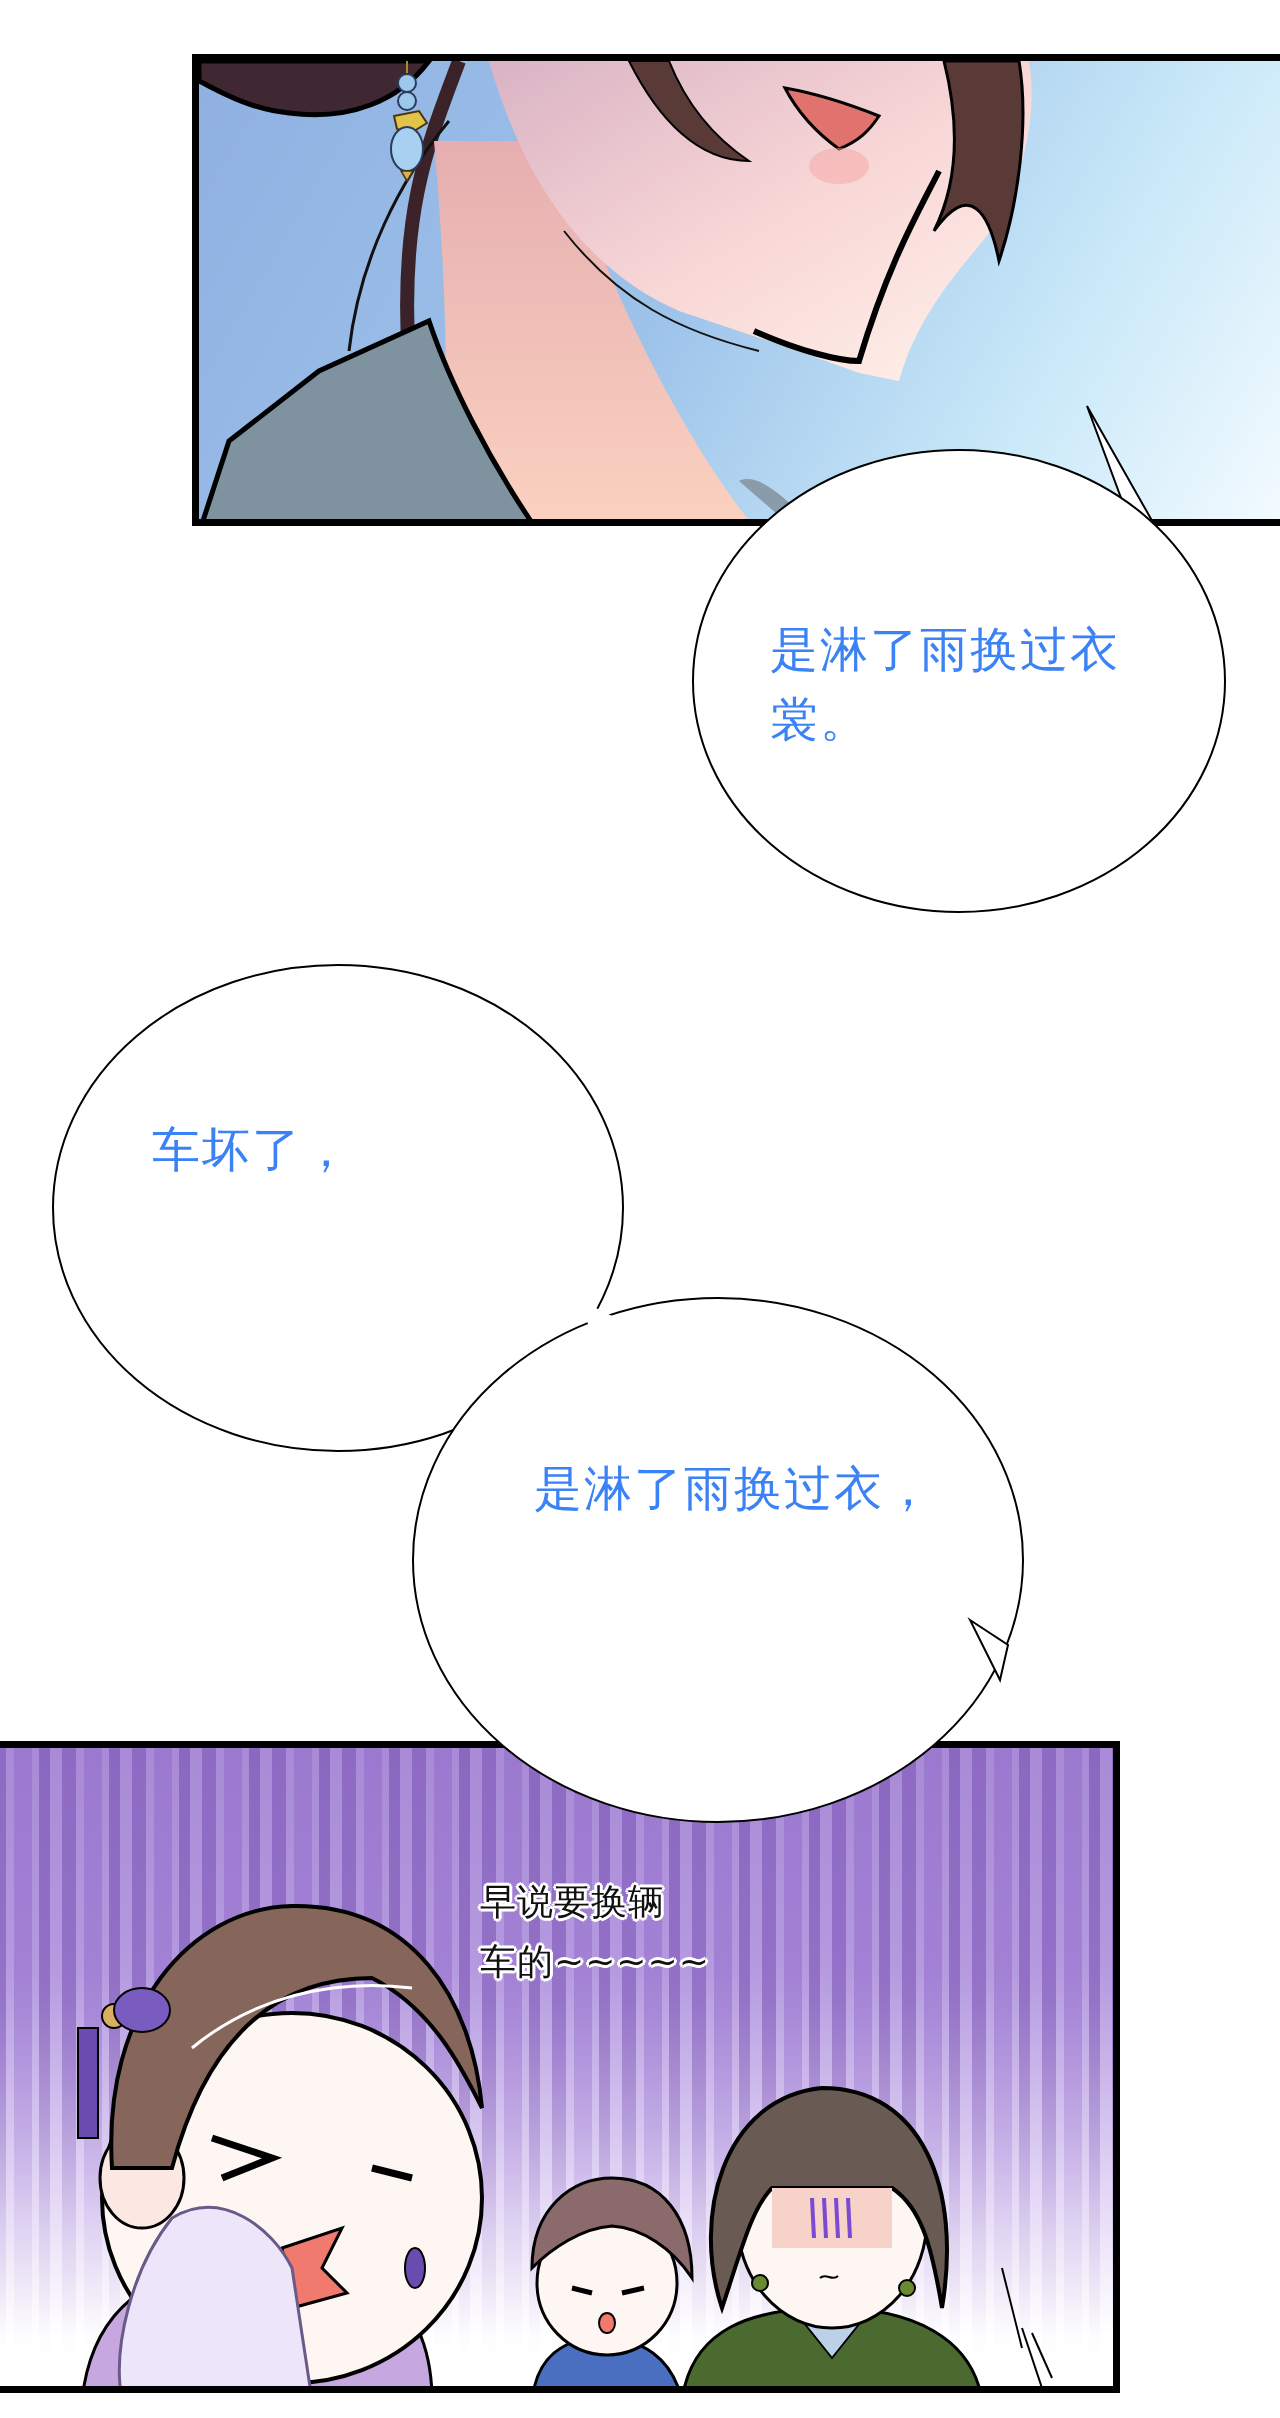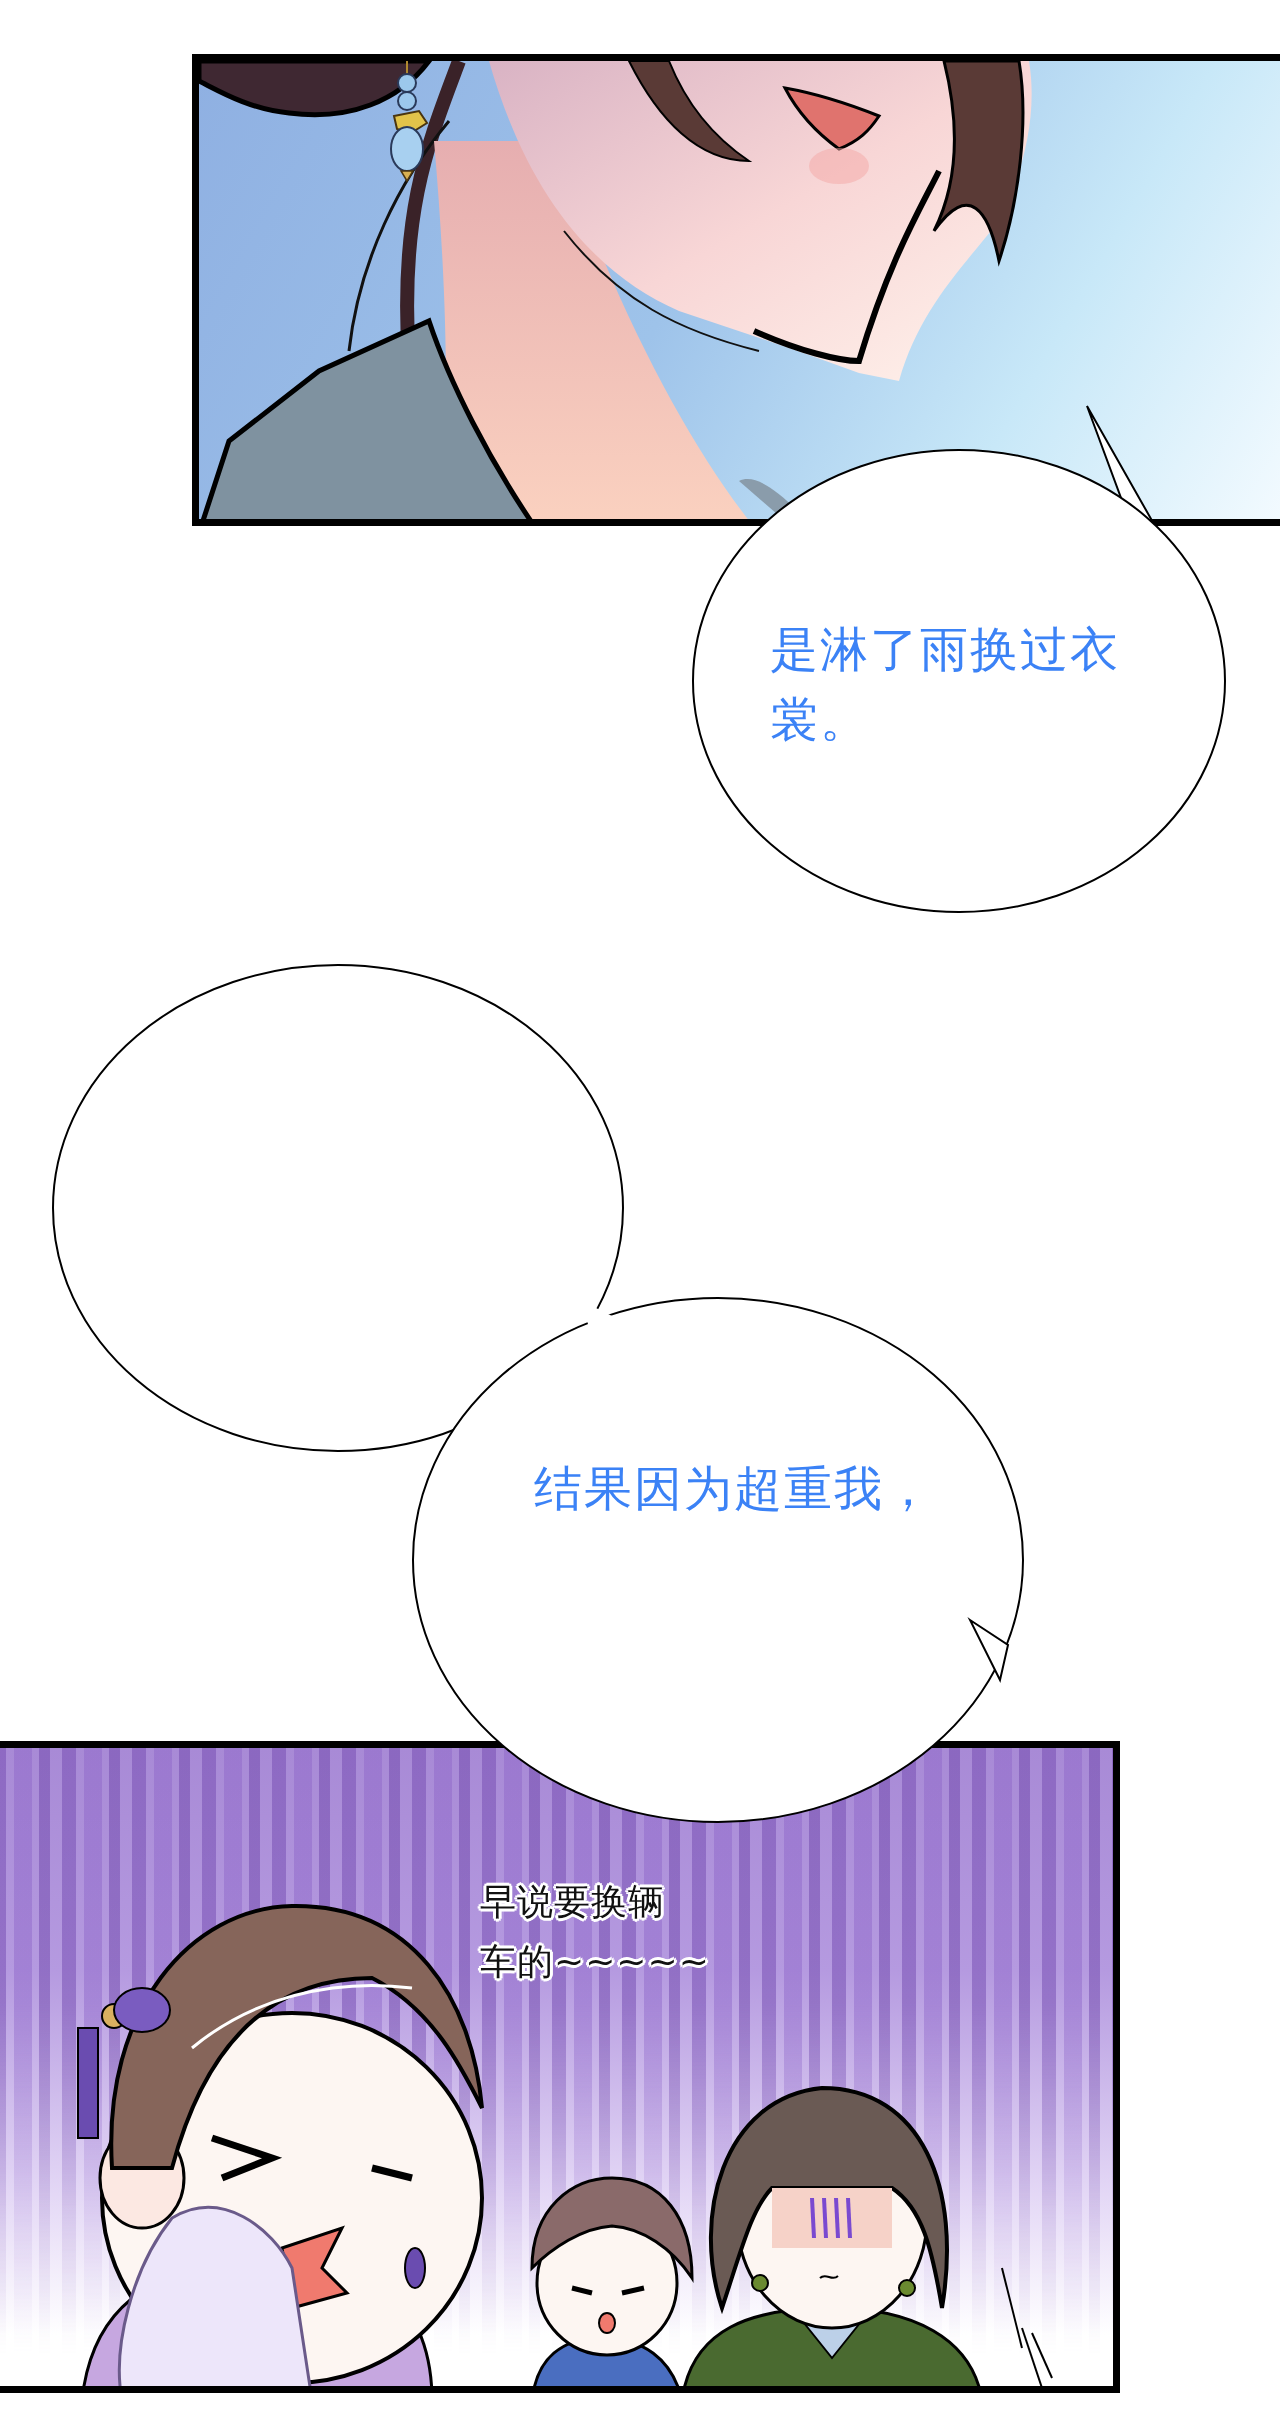--- a/index.html
+++ b/index.html
@@ -152,22 +152,23 @@
   </g>
 
 </svg>
 
 <div class="bubble-text" style="left:770px; top:614px;">
   <span class="line">是淋了雨换过衣</span>
   <span class="line">裳。</span>
 </div>
 
 <div class="bubble-text" style="left:152px; top:1114px;">
+  <span class="line">车坏了，</span>
 </div>
 
 <div class="bubble-text" style="left:534px; top:1453px;">
-  <span class="line">结果因为超重我，</span>
+  <span class="line">是淋了雨换过衣，</span>
 </div>
 
 <div class="caption">
   <span class="line">早说要换辆</span>
   <span class="line">车的~~~~~</span>
 </div>
 
 </body></html>

